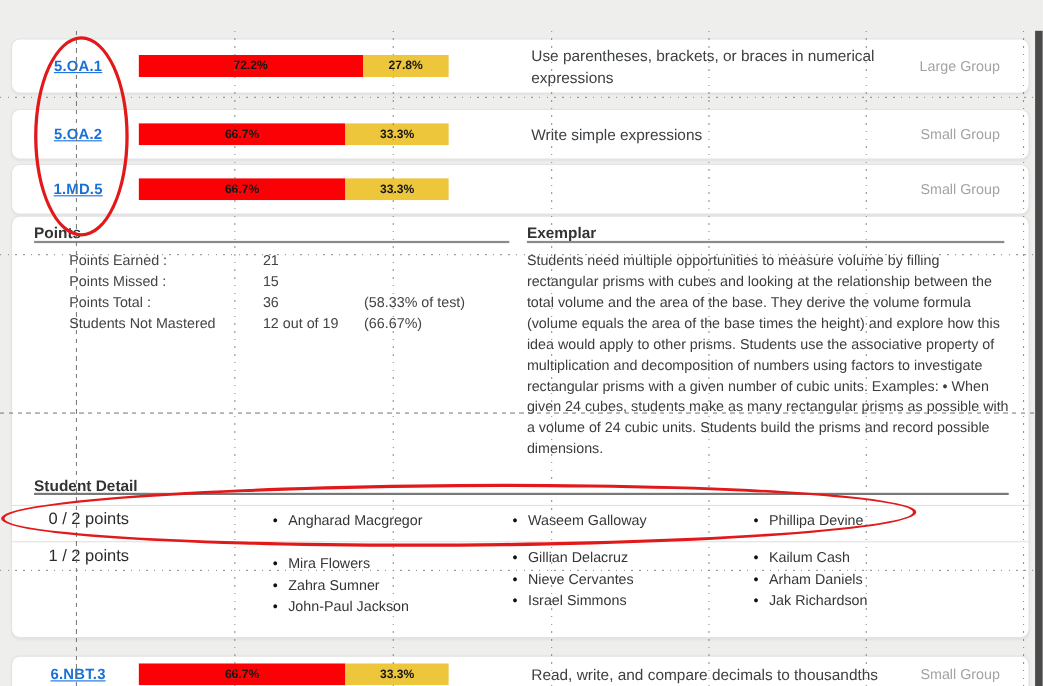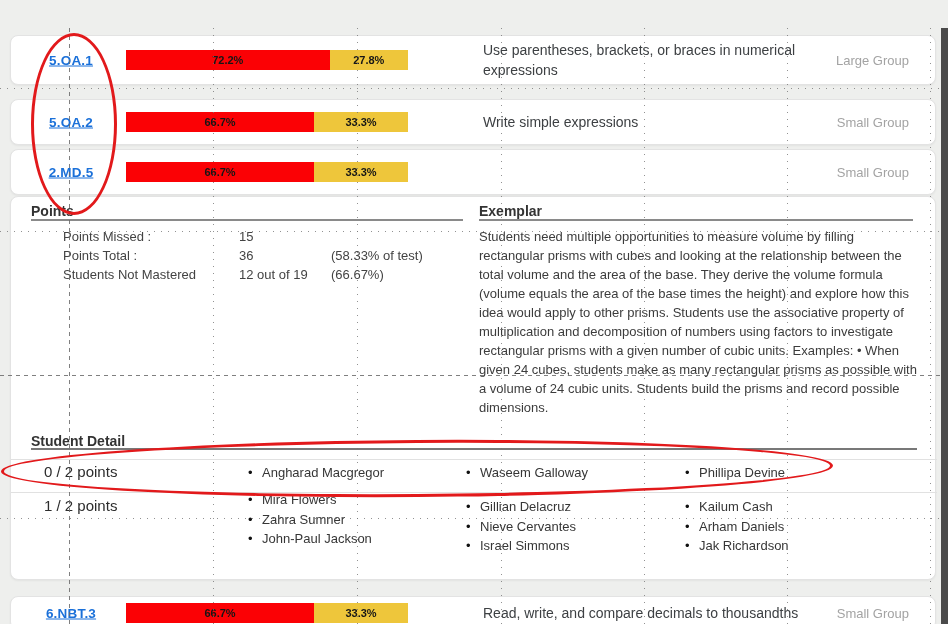--- a/index.html
+++ b/index.html
@@ -95,37 +95,42 @@
         </div>
       <div class="seg yellow" style="width: 33.3%;">
           <span>33.3%</span>
         </div>
     </div>
     <div class="desc">Write simple expressions</div>
     <div class="group">Small Group</div>
   </div>
 
   <div class="card" style="top:121px;height:46px;">
-    <a class="std-link">2.MD.5</a>
+    <a class="std-link">1.MD.5</a>
     <div class="bar">
       <div class="seg red" style="width: 66.7%;">
           <span>66.7%</span>
         </div>
       <div class="seg yellow" style="width: 33.3%;">
           <span>33.3%</span>
         </div>
     </div>
     <div class="group">Small Group</div>
   </div>
 
   <div class="card" style="top:168px;height:384px;">
     <div class="sec-heading" style="left:20px;top:6px;">Points</div>
     <div class="sec-rule" style="left:20px;top:22px;width:432px;"></div>
     <div class="pts-rows">
       <div class="pts-row">
+          <span>Points Earned :</span>
+          <span>21</span>
+          <span></span>
+        </div>
+      <div class="pts-row">
           <span>Points Missed :</span>
           <span>15</span>
           <span></span>
         </div>
       <div class="pts-row">
           <span>Points Total :</span>
           <span>36</span>
           <span>(58.33% of test)</span>
         </div>
       <div class="pts-row">
@@ -150,21 +155,21 @@
     <ul class="sd-col" style="left:237px;top:266px;">
       <li>Angharad Macgregor</li>
     </ul>
     <ul class="sd-col" style="left:674px;top:266px;">
       <li>Phillipa Devine</li>
     </ul>
 
     <div class="rule-light" style="top:295px;"></div>
 
     <div class="sd-label" style="top:300px;">1 / 2 points</div>
-    <ul class="sd-col" style="left:237px;top:293px;">
+    <ul class="sd-col" style="left:237px;top:305px;">
       <li>Mira Flowers</li>
       <li>Zahra Sumner</li>
       <li>John-Paul Jackson</li>
     </ul>
     <ul class="sd-col" style="left:455px;top:300px;">
       <li>Gillian Delacruz</li>
       <li>Nieve Cervantes</li>
       <li>Israel Simmons</li>
     </ul>
     <ul class="sd-col" style="left:674px;top:300px;">

